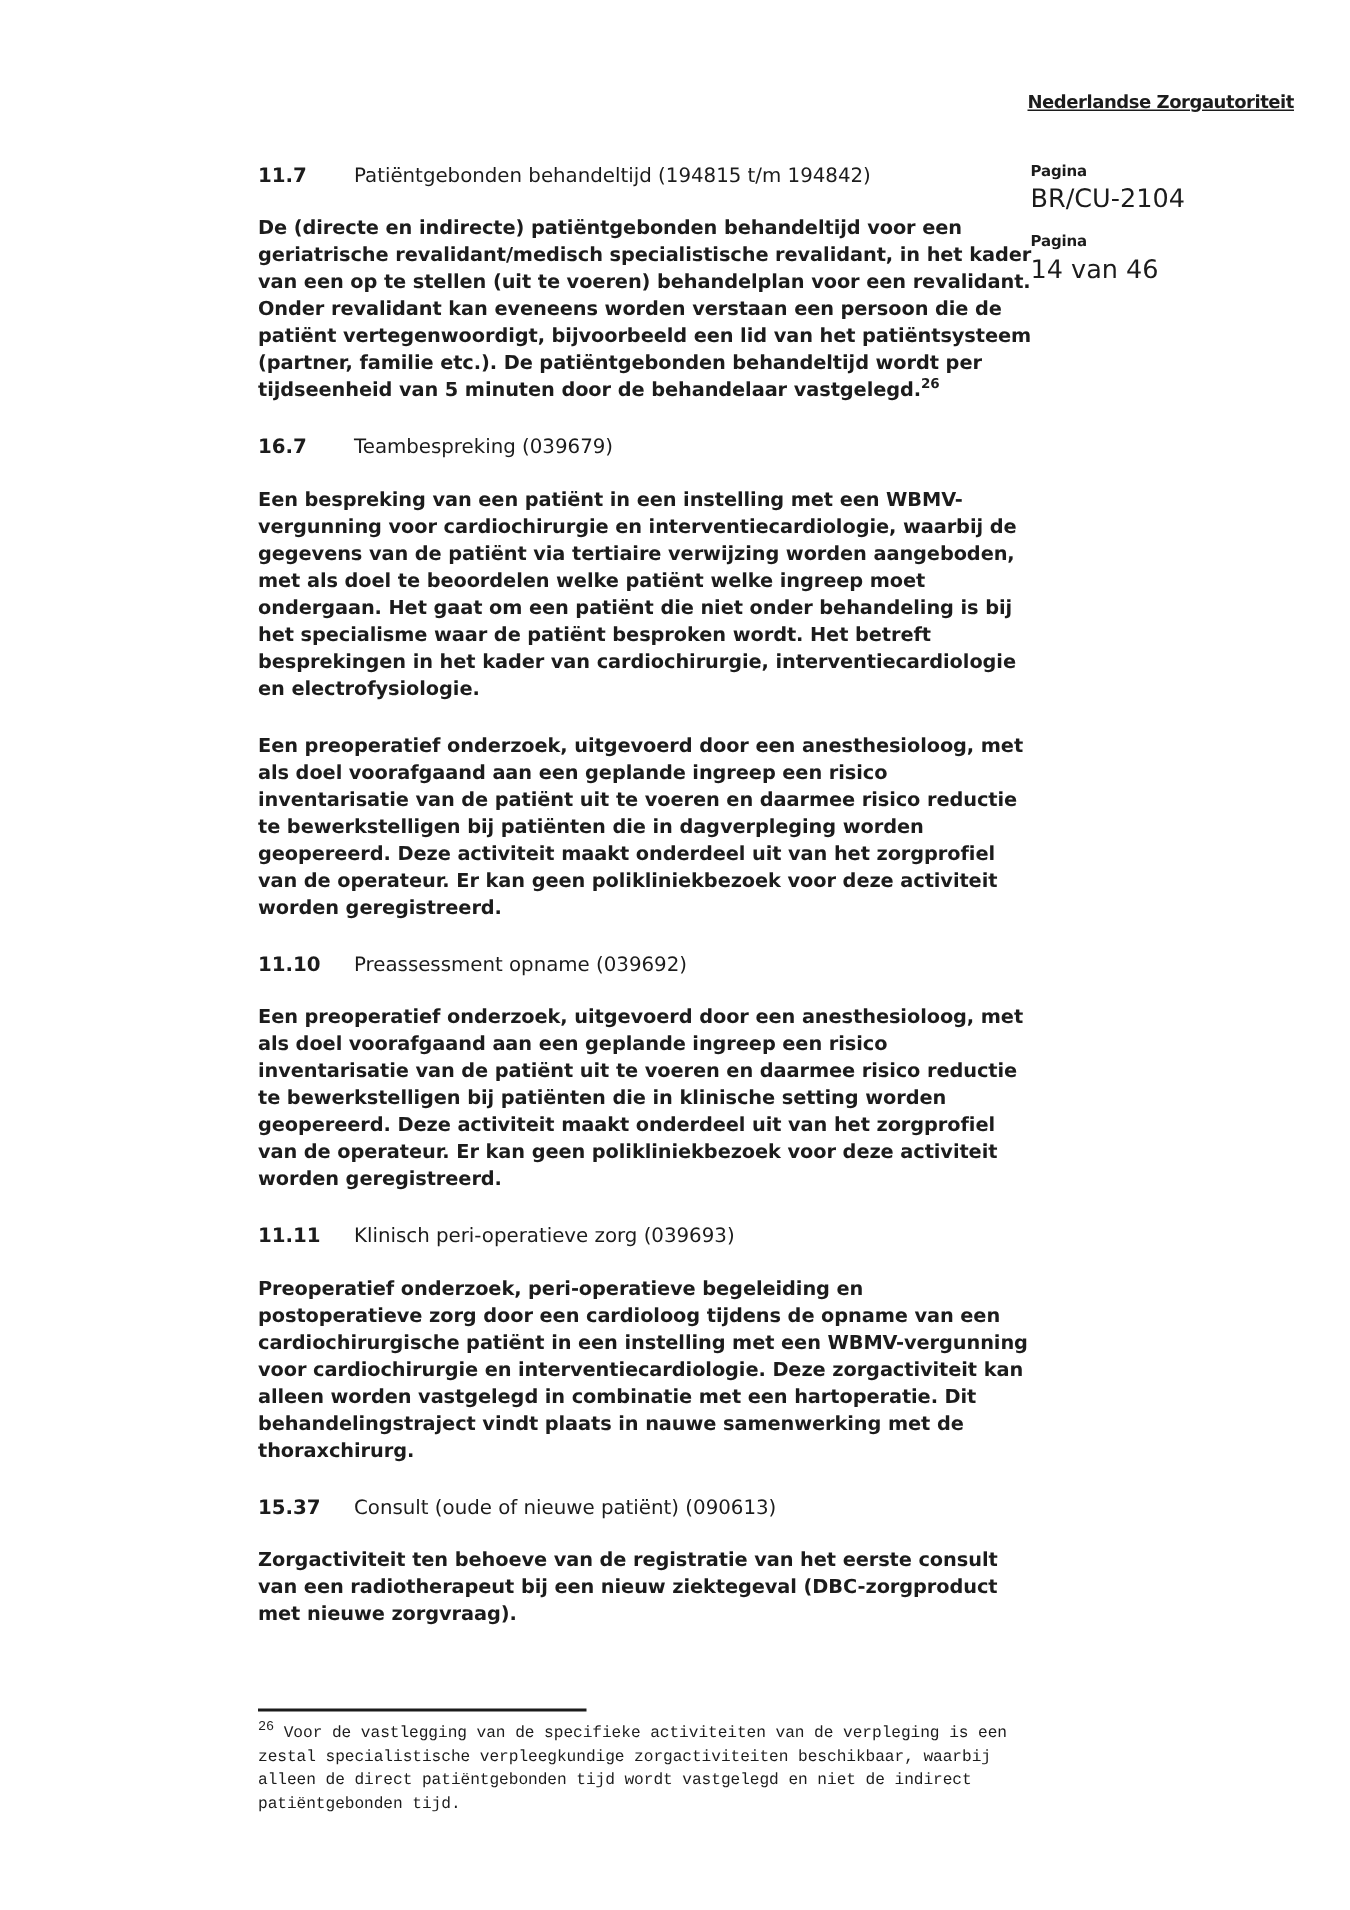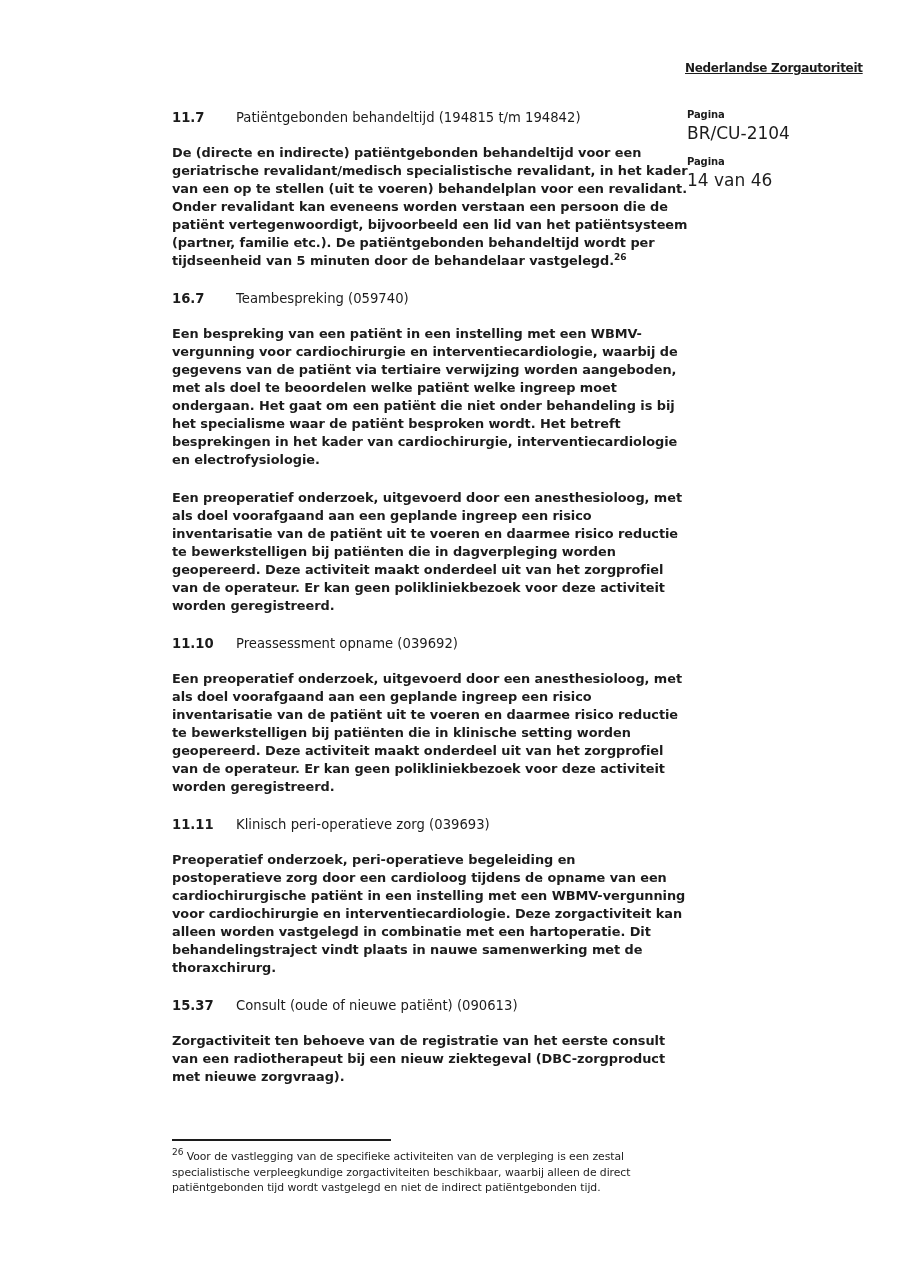--- a/index.html
+++ b/index.html
@@ -78,20 +78,21 @@
   .footnote-rule {
     width: 219px;
     height: 2px;
     background: #1c1c1c;
     margin-bottom: 8px;
   }
   .footnote-text {
     font-size: 10.8px;
     line-height: 15.5px;
     letter-spacing: -0.05px;
+    font-family: Liberation Mono, monospace;
   }
 </style>
 </head>
 <body>
 
 <div class="brand">Nederlandse Zorgautoriteit</div>
 
 <div class="meta">
   <div class="meta-label">Pagina</div>
   <div class="meta-value">BR/CU-2104</div>
@@ -105,21 +106,21 @@
     <div class="section-heading">
       <span class="section-number">11.7</span>
       <span class="section-title">Patiëntgebonden behandeltijd (194815 t/m 194842)</span>
     </div>
     <p class="section-body"><span>De (directe en indirecte) patiëntgebonden behandeltijd voor een geriatrische revalidant/medisch specialistische revalidant, in het kader van een op te stellen (uit te voeren) behandelplan voor een revalidant. Onder revalidant kan eveneens worden verstaan een persoon die de patiënt vertegenwoordigt, bijvoorbeeld een lid van het patiëntsysteem (partner, familie etc.). De patiëntgebonden behandeltijd wordt per tijdseenheid van 5 minuten door de behandelaar vastgelegd.</span><sup>26</sup></p>
   </div>
 
   <div class="doc-section">
     <div class="section-heading">
       <span class="section-number">16.7</span>
-      <span class="section-title">Teambespreking (059740)</span>
+      <span class="section-title">Teambespreking (039679)</span>
     </div>
     <p class="section-body">Een bespreking van een patiënt in een instelling met een WBMV-vergunning voor cardiochirurgie en interventiecardiologie, waarbij de gegevens van de patiënt via tertiaire verwijzing worden aangeboden, met als doel te beoordelen welke patiënt welke ingreep moet ondergaan. Het gaat om een patiënt die niet onder behandeling is bij het specialisme waar de patiënt besproken wordt. Het betreft besprekingen in het kader van cardiochirurgie, interventiecardiologie en electrofysiologie.</p>
   </div>
 
   <div class="doc-section">
     <p class="section-body">Een preoperatief onderzoek, uitgevoerd door een anesthesioloog, met als doel voorafgaand aan een geplande ingreep een risico inventarisatie van de patiënt uit te voeren en daarmee risico reductie te bewerkstelligen bij patiënten die in dagverpleging worden geopereerd. Deze activiteit maakt onderdeel uit van het zorgprofiel van de operateur. Er kan geen polikliniekbezoek voor deze activiteit worden geregistreerd.</p>
   </div>
 
   <div class="doc-section">
     <div class="section-heading">

